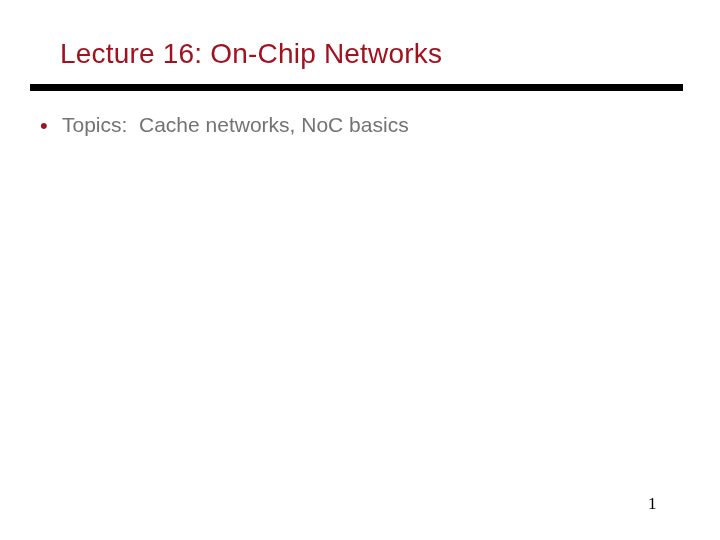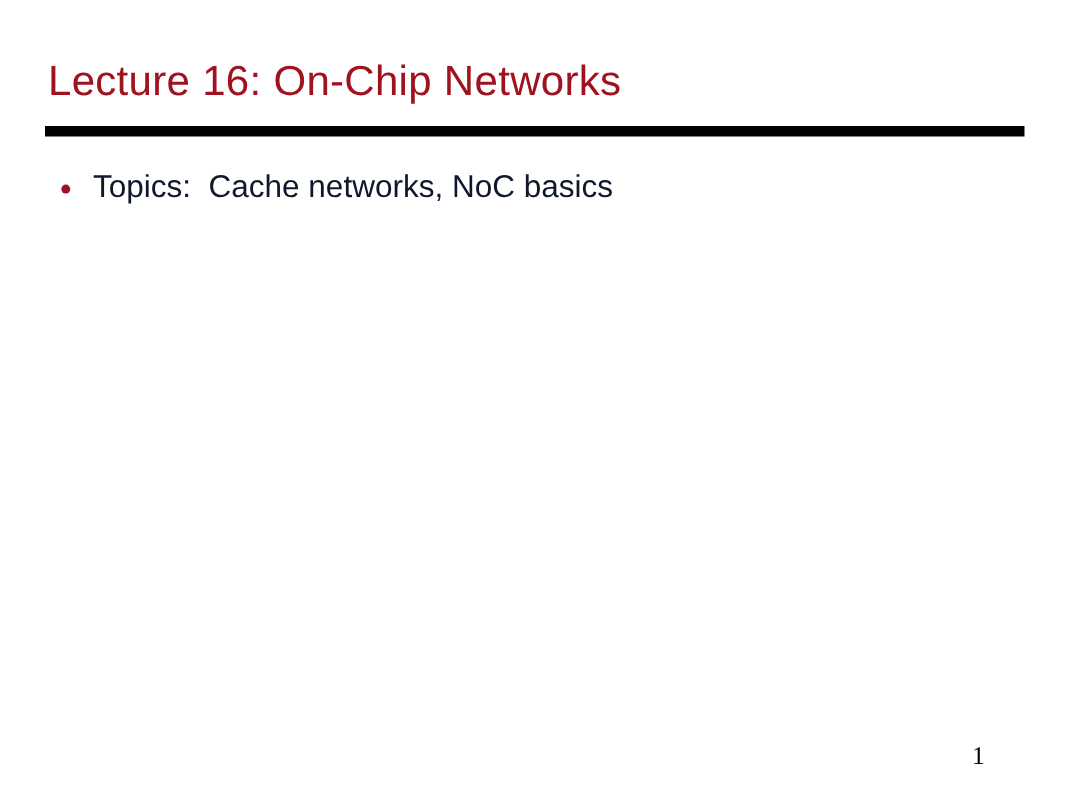--- a/index.html
+++ b/index.html
@@ -10,21 +10,21 @@
   .slide {
     position: relative;
     width: 720px;
     height: 540px;
     background: #ffffff;
     overflow: hidden;
     font-family: "Liberation Sans", sans-serif;
   }
   .slide-title {
     position: absolute;
-    left: 32px;
+    left: 60px;
     top: 38px;
     margin: 0;
     font-size: 28px;
     font-weight: normal;
     letter-spacing: 0.2px;
     color: #A0121E;
     white-space: nowrap;
     font-family: "Liberation Sans", sans-serif;
   }
   .title-divider {
@@ -44,21 +44,21 @@
   }
   .bullet-marker {
     color: #A0121E;
     font-size: 22px;
     line-height: 22px;
     margin-top: 2px;
     width: 22px;
     flex: 0 0 auto;
   }
   .bullet-text {
-    color: #0f172a;
+    color: #737373;
     font-size: 21px;
     line-height: 24px;
     white-space: pre-wrap;
   }
   .page-number {
     position: absolute;
     left: 648px;
     top: 494px;
     color: #000000;
     font-size: 17px;

